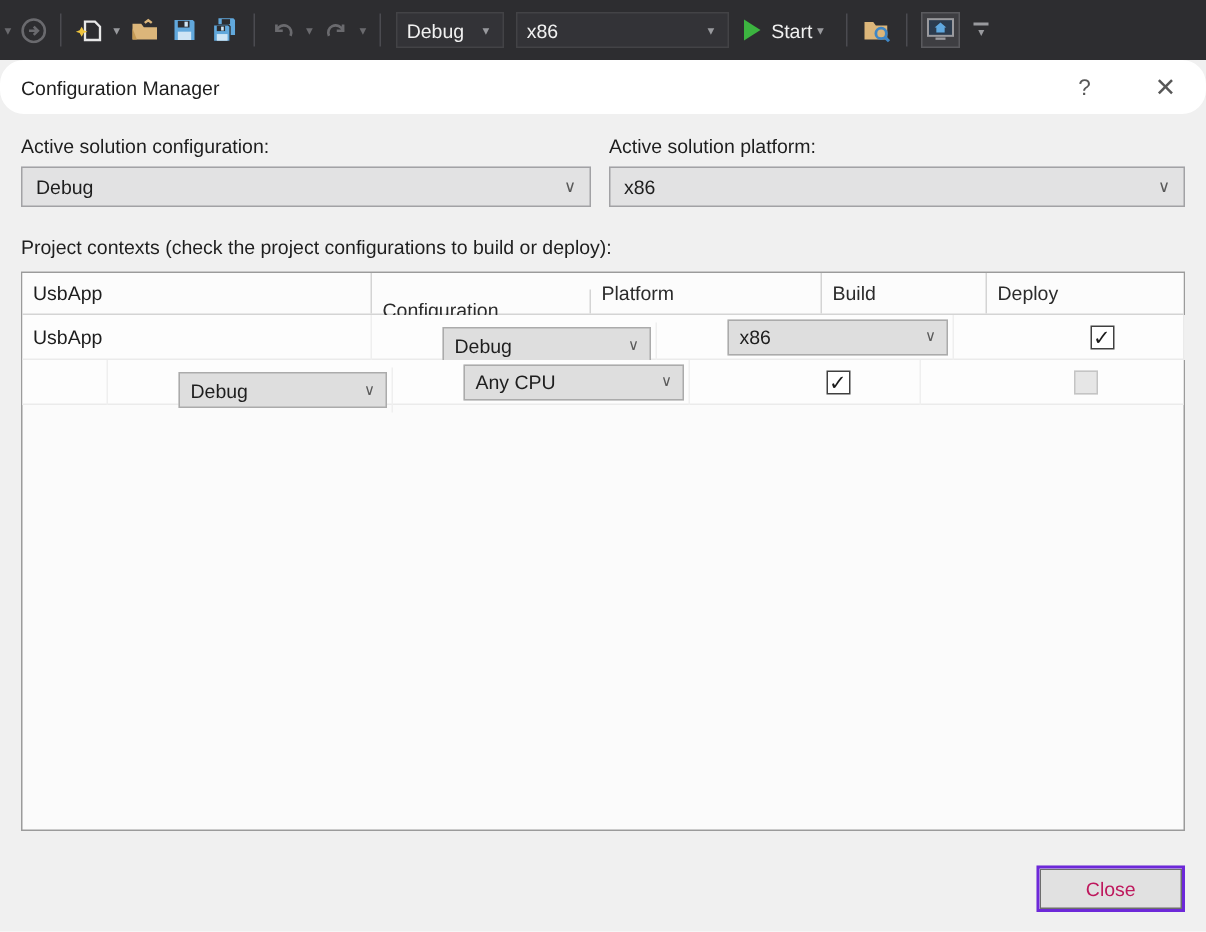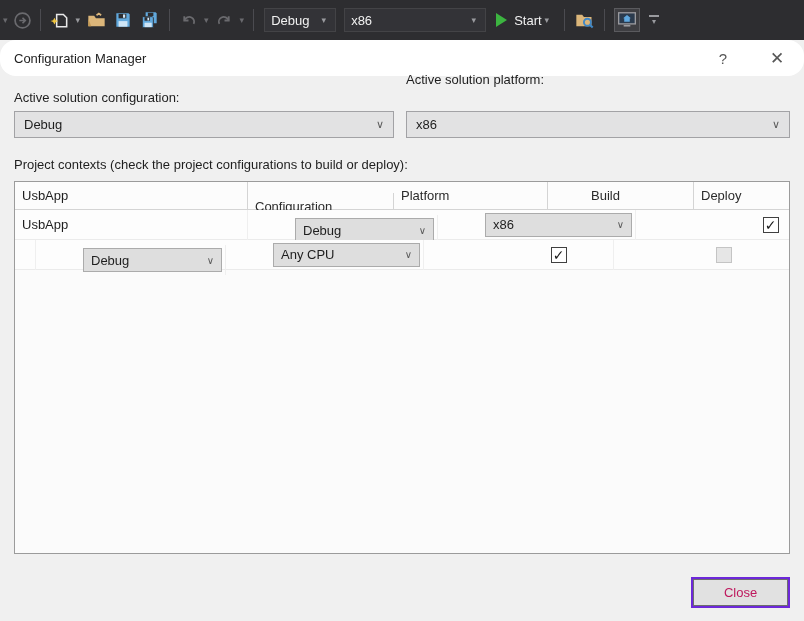--- a/index.html
+++ b/index.html
@@ -38,21 +38,21 @@
   #grid { position:absolute; left:14px; top:141px; width:776px; height:373px; background:#fbfbfb; border:1px solid #9b9b9b; }
   .hdr-row { position:absolute; left:0; top:0; width:774px; height:28px; background:#fcfcfc; border-bottom:1px solid #d4d4d4; display:flex; }
   .hdr-cell { font-size:13px; color:#2b2b2b; line-height:27px; padding-left:7px; border-right:1px solid #d4d4d4; flex:0 0 auto; }
   .hdr-cell:last-child { border-right:none; }
   .body-row { position:absolute; left:0; width:774px; height:30px; border-bottom:1px solid #ebebeb; display:flex; align-items:center; background:#fdfdfd;gap:44px; }
   .cell { height:30px; display:flex; align-items:center; border-right:1px solid #efefef; flex:0 0 auto; }
   .cell:last-child { border-right:none; }
   .c-project { width:233px; padding-left:7px; font-size:13px; color:#1e1e1e; }
   .c-config { width:146px;margin-top:11px; }
   .c-platform { width:154px; }
-  .c-build { width:110px; justify-content:center;margin-left:36px; }
+  .c-build { width:110px; justify-content:center; }
   .c-deploy { width:131px; justify-content:center; }
   .cell-combo { height:24px; margin:0 3px; flex:1; background:#dedede; border:1px solid #ababab; display:flex; align-items:center; justify-content:space-between; font-size:13px; color:#1e1e1e; padding:0 7px; }
   .cell-combo .chev { color:#5a5a5a; font-size:10px; }
   .chk { width:16px; height:16px; background:#ffffff; border:1px solid #404040; font-size:14px; line-height:14px; text-align:center; color:#1a1a1a; font-weight:bold; }
   .chk.off { background:#e6e6e6; border:1px solid #c4c4c4; color:transparent; }
 
   
   #close-btn { position:absolute; left:691px; top:537px; width:99px; height:31px; background:#e1e1e1; border:2px solid #6d28d9; box-shadow:inset 0 0 0 1px #6d6d6d; font-size:13px; color:#be185d; display:flex; align-items:center; justify-content:center; }
 </style>
 </head>
@@ -153,21 +153,21 @@
   </div>
 
   <div id="dialog">
     <div id="titlebar">
       <span id="title">Configuration Manager</span>
       <span id="help-btn">?</span>
       <span id="close-x">✕</span>
     </div>
 
     <span class="lbl" style="left:14px; top:50px;text-align:center;">Active solution configuration:</span>
-    <span class="lbl" style="left:406px; top:32px;">Active solution platform:</span>
+    <span class="lbl" style="left:406px; top:50px;">Active solution platform:</span>
 
     <div class="combo" style="left:14px; top:71px; width:380px;">
       <span>Debug</span>
       <span class="chev">∨</span>
     </div>
     <div class="combo" style="left:406px; top:71px; width:384px;">
       <span>x86</span>
       <span class="chev">∨</span>
     </div>
 

